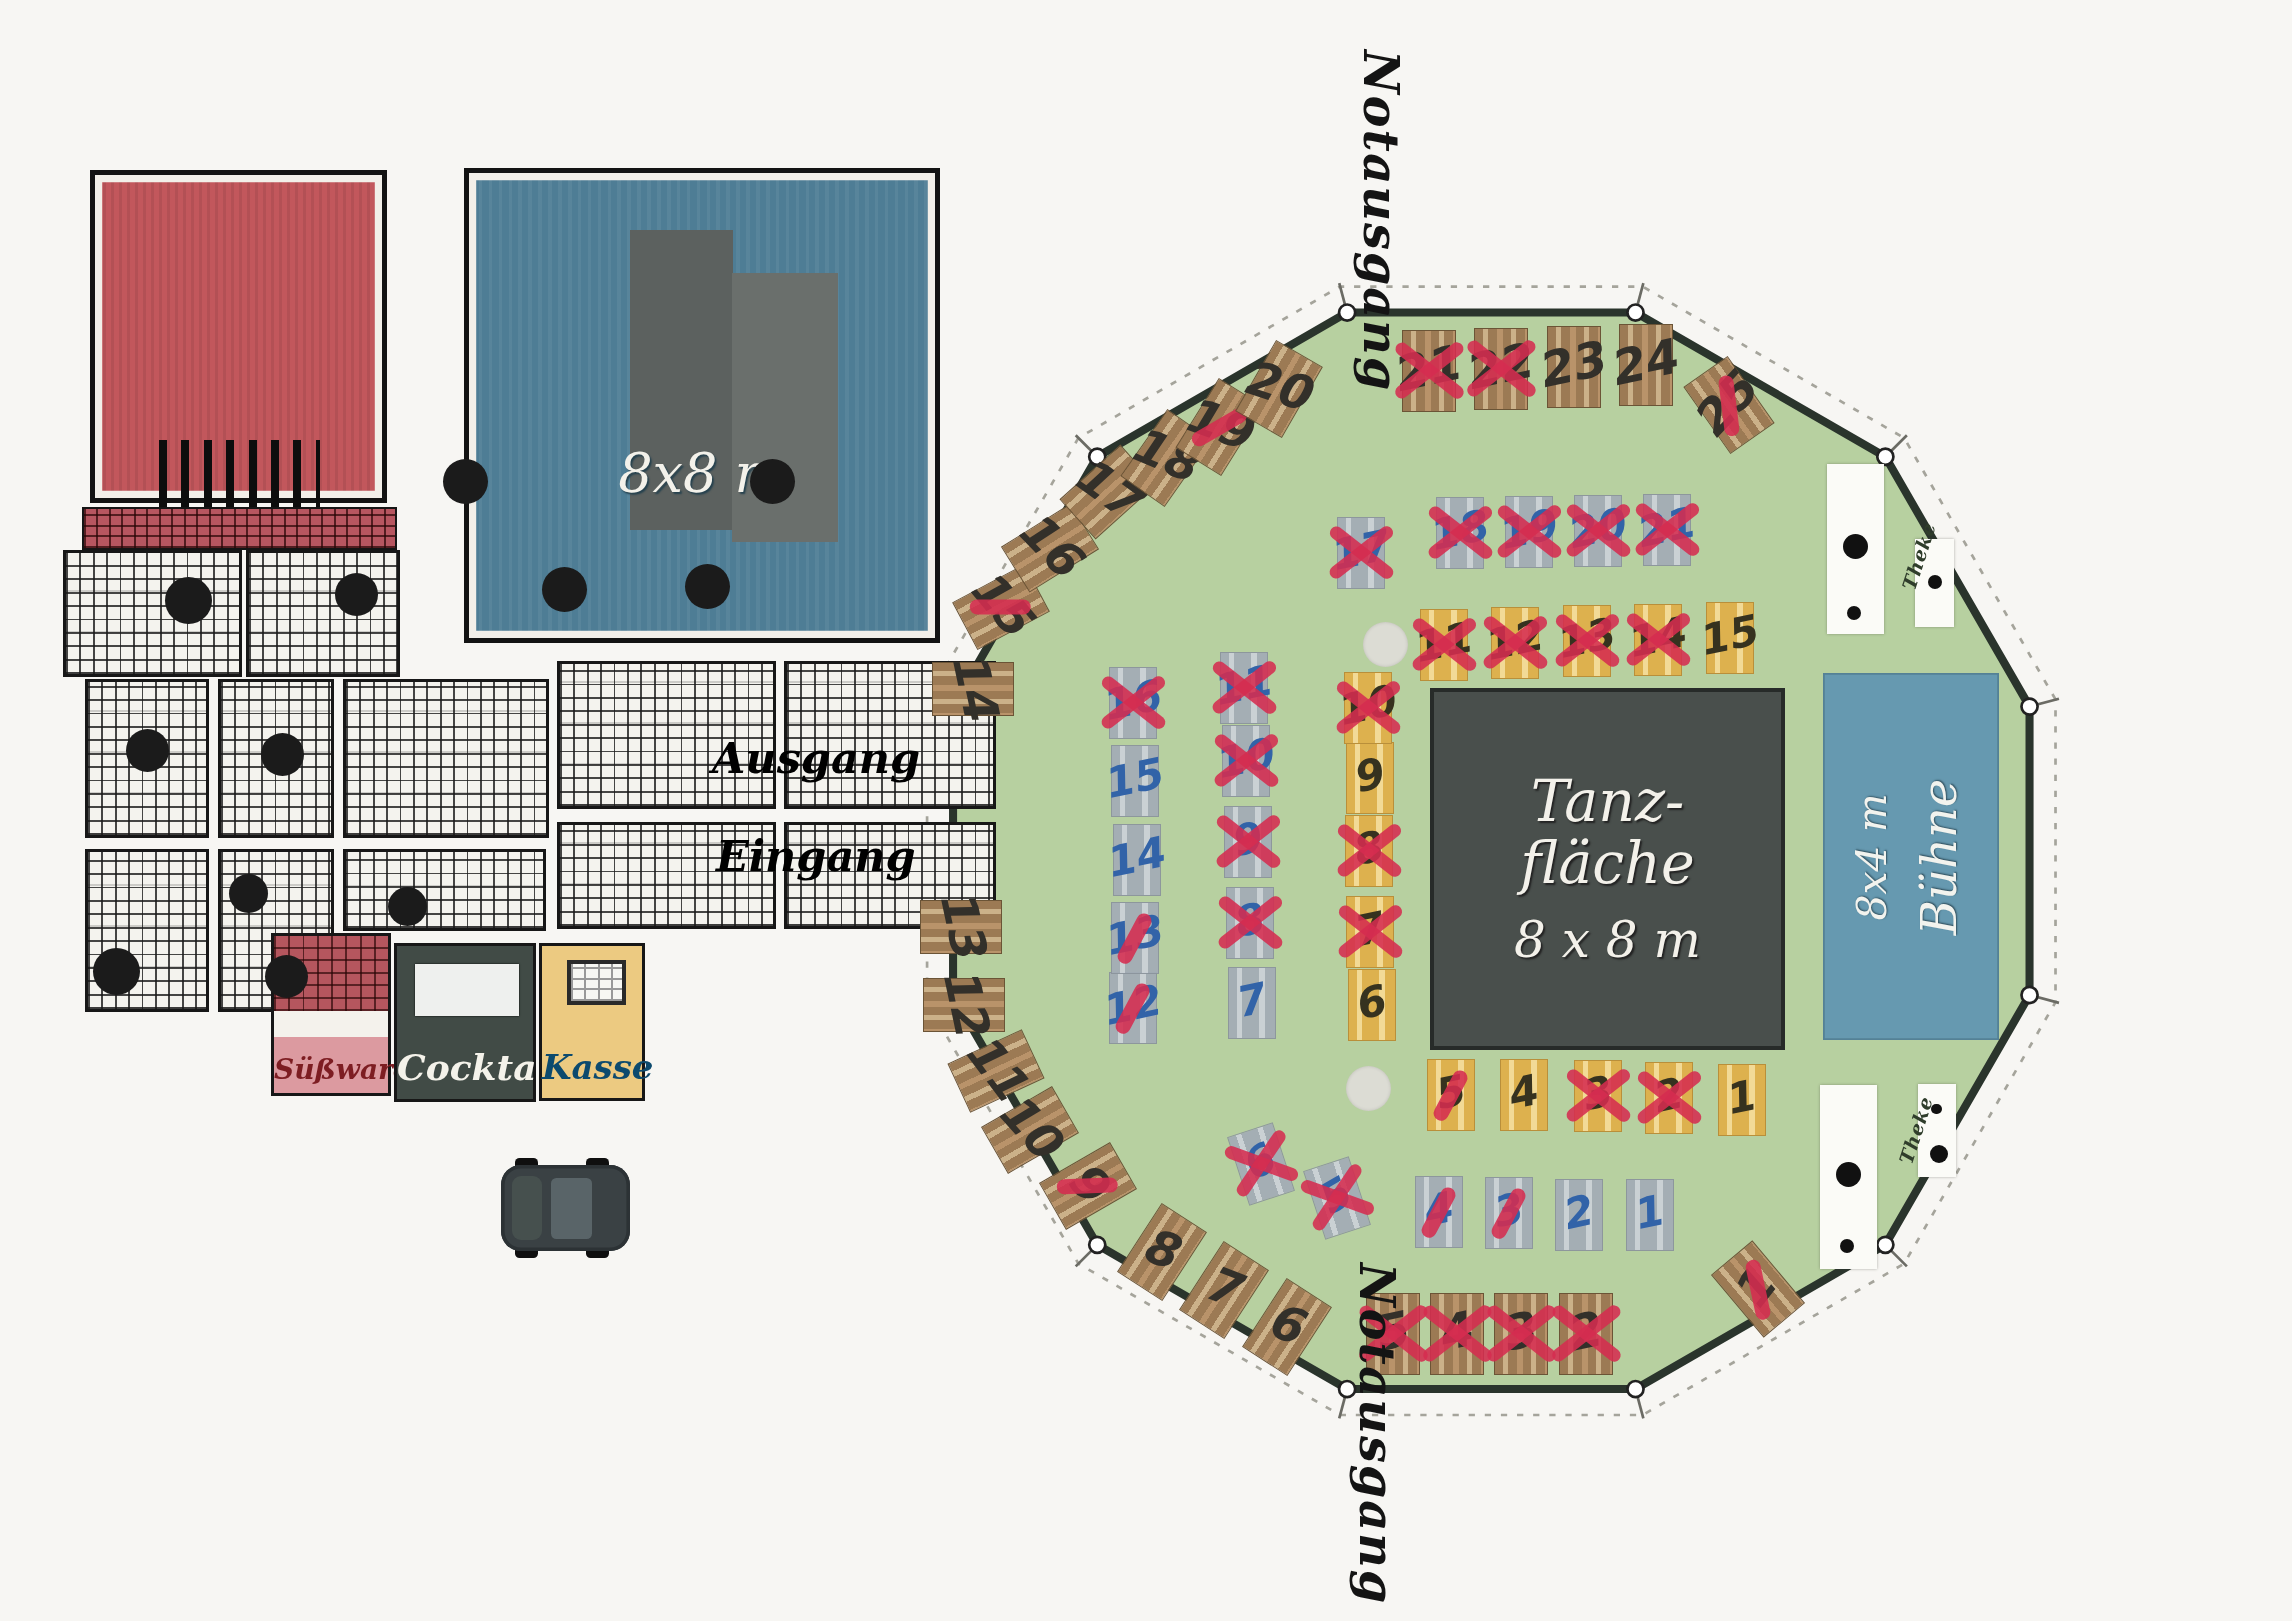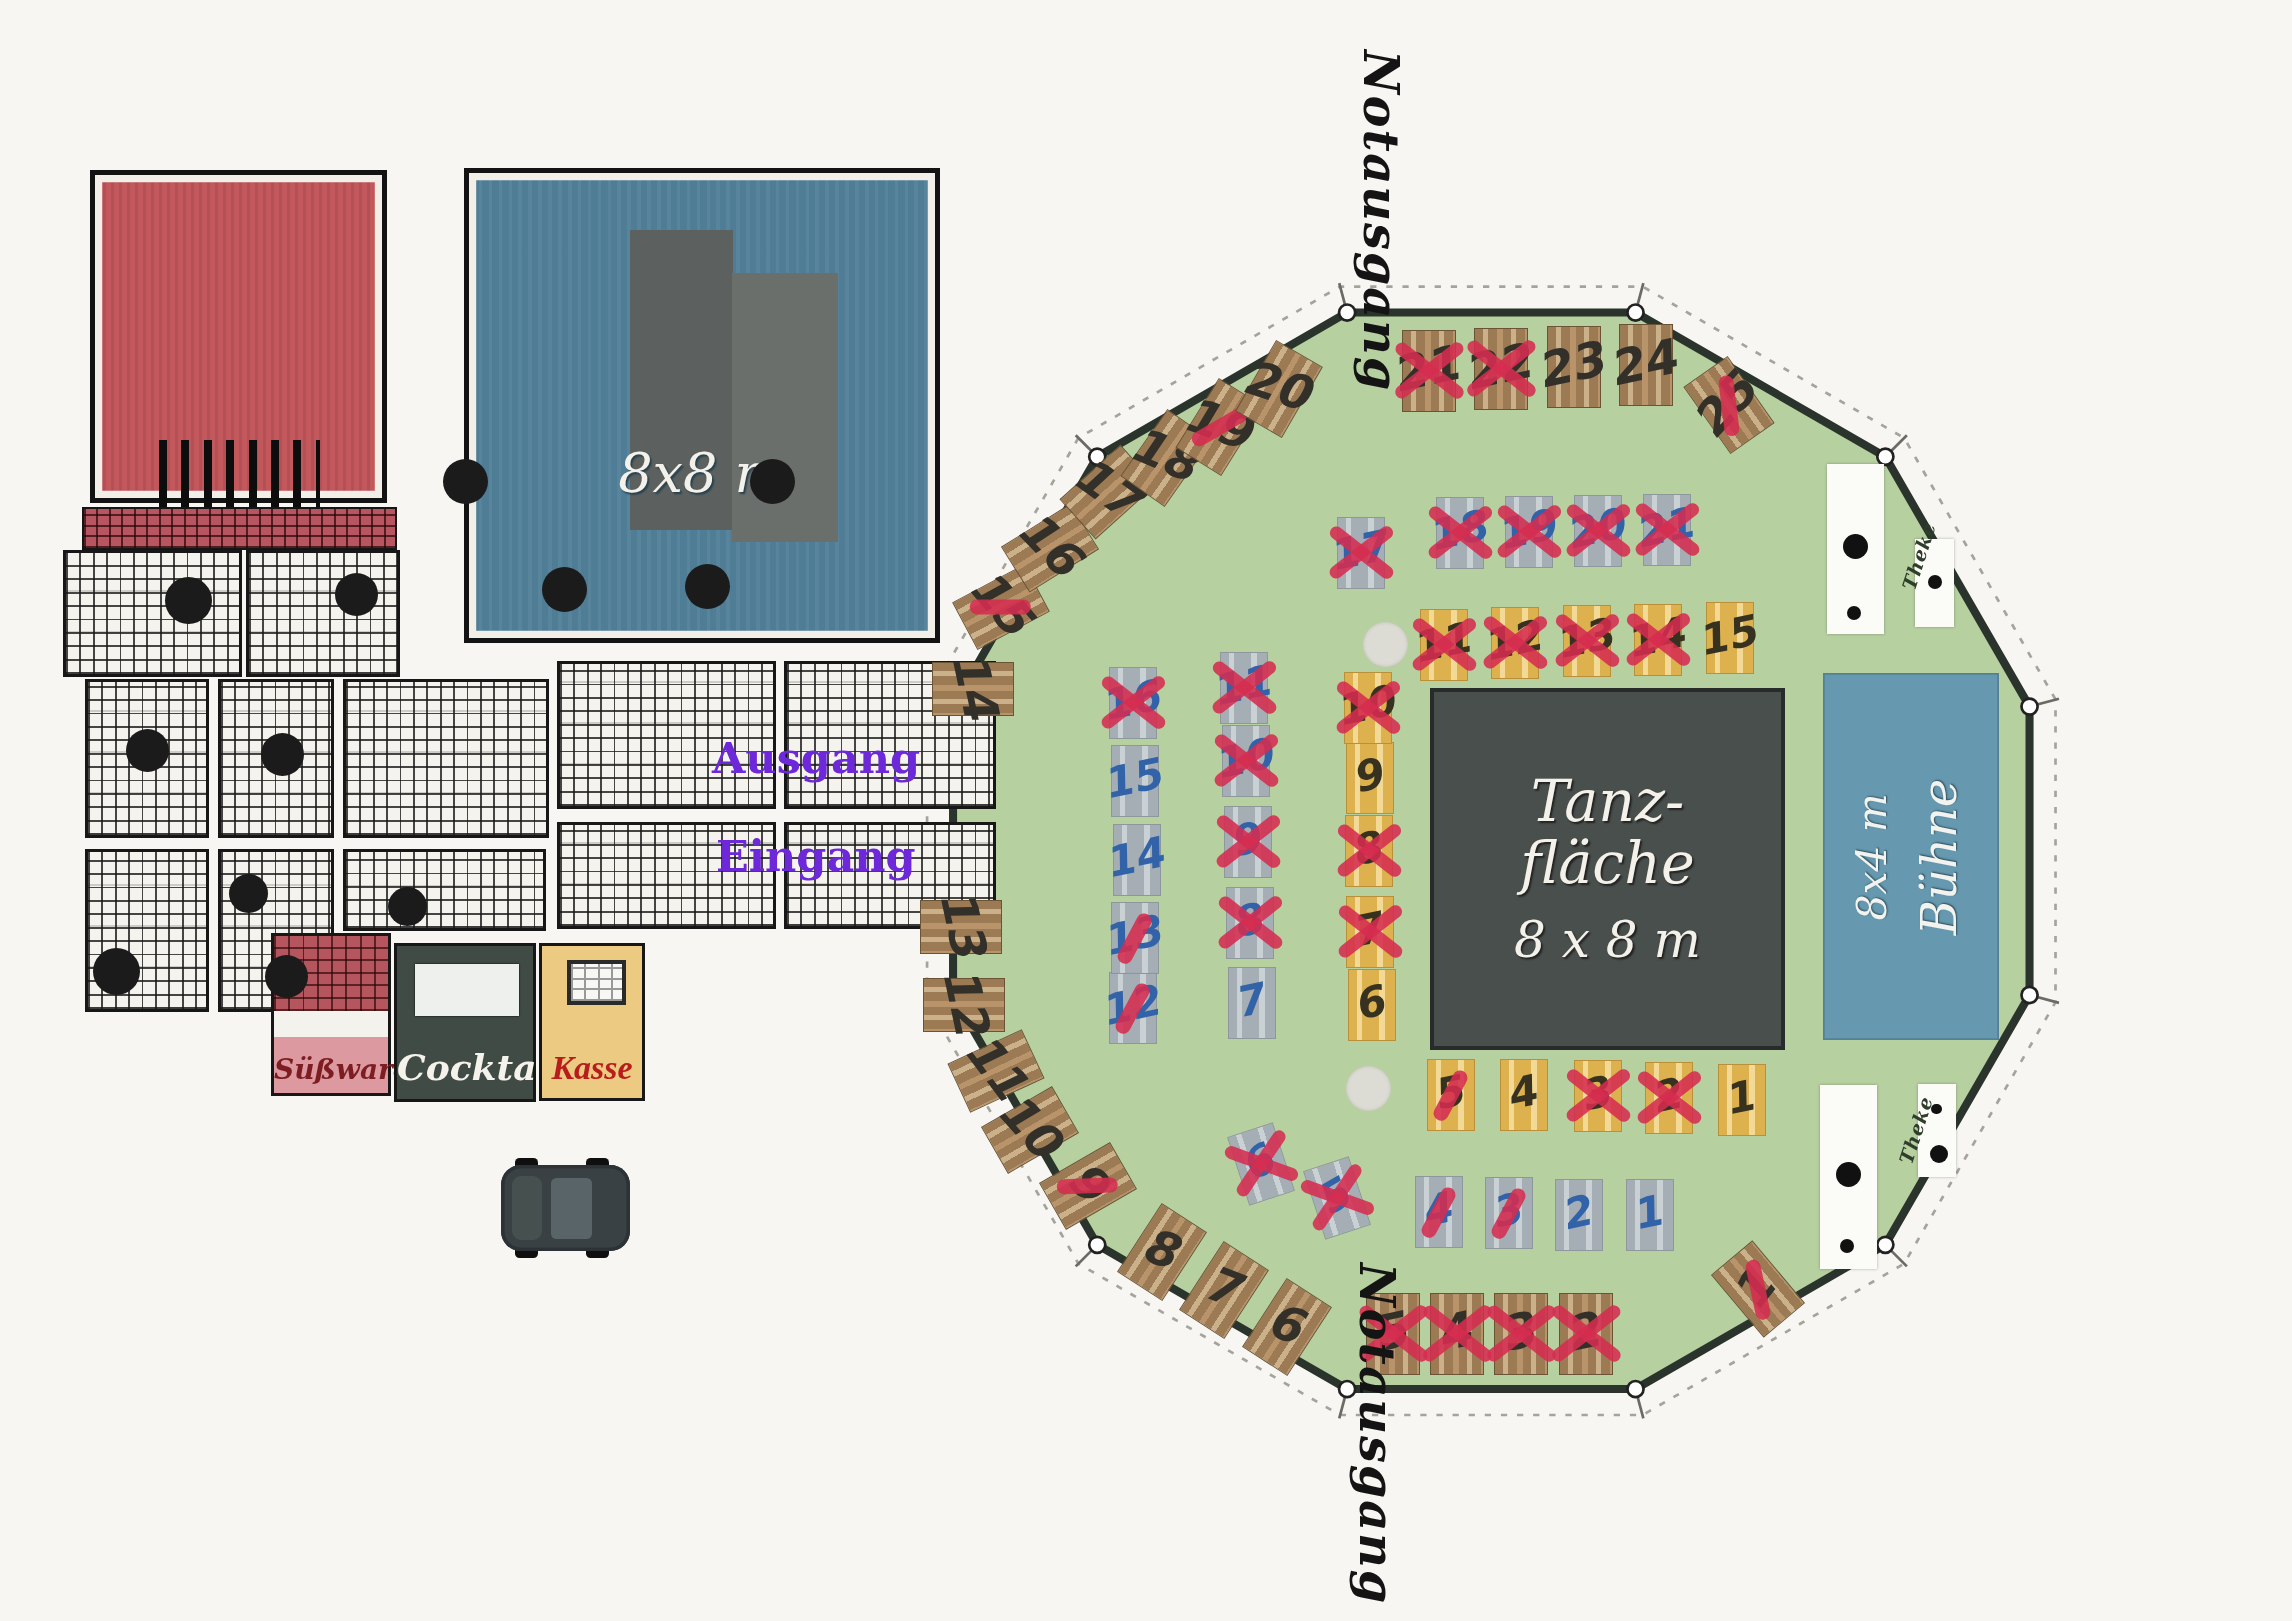--- a/index.html
+++ b/index.html
@@ -42,21 +42,21 @@
   .dance .num{font-size:42px;color:#36321f;}
   .mark{position:absolute;inset:0;z-index:3;pointer-events:none;}
   .mark:before,.mark:after{content:"";position:absolute;left:-14.3px;right:-14.3px;top:50%;height:13.4px;
      margin-top:-7.2px;background:#d52c50;border-radius:8px;opacity:.88;}
   .mark.x:before{transform:rotate(38deg);} .mark.x:after{transform:rotate(-38deg);}
   .mark.slash:after{display:none;}
   .mark.slash:before{left:-3.6px;right:-3.6px;height:15px;transform:rotate(-62deg);}
   
   .notausgang{position:absolute;width:412px;text-align:center;font-size:48px;font-weight:bold;font-style:italic;
      color:#141414;letter-spacing:1.8px;transform:rotate(90deg);z-index:8;white-space:nowrap;}
-  .gate-label{position:absolute;font-size:43px;font-weight:bold;color:#6d28d9;z-index:6;white-space:nowrap;}
+  .gate-label{position:absolute;font-size:43px;font-weight:bold;font-style:italic;color:#000000;z-index:6;white-space:nowrap;}
   
   .hatch{position:absolute;box-sizing:border-box;border:3.6px solid #171717;
      background:
        repeating-linear-gradient(0deg,rgba(25,25,25,.8) 0 1.8px,transparent 1.8px 13.4px),
        repeating-linear-gradient(90deg,rgba(25,25,25,.8) 0 1.8px,transparent 1.8px 13.4px),
        repeating-linear-gradient(0deg,rgba(25,25,25,.18) 0 1.8px,transparent 1.8px 41px),
        #f4f3ee;}
   .grill{position:absolute;left:90px;top:170px;width:297px;height:333px;box-sizing:border-box;
      border:5.4px solid #131313;box-shadow:inset 0 0 0 7.2px #f2efe9;
      background:repeating-linear-gradient(90deg,rgba(0,0,0,.08) 0 2.7px,transparent 2.7px 8px),#c2575c;z-index:2;}
@@ -88,21 +88,21 @@
   .stand-sues .band{position:absolute;left:0;right:0;bottom:0;height:56px;background:#dc9aa0;}
   .stand-sues .label{bottom:7.2px;font-size:28px;color:#7d1d22;}
   .stand-cock{left:394px;top:943px;width:142px;height:159px;background:#414b46;}
   .stand-cock .win{position:absolute;left:18px;top:18px;width:104px;height:52px;background:#eef0ee;box-shadow:0 0 1.8px #000;}
   .stand-cock .label{bottom:10.7px;font-size:36px;color:#f4f2ea;}
   .stand-kasse{left:539px;top:943px;width:106px;height:158px;background:#ecca81;}
   .stand-kasse .win{position:absolute;left:25px;top:14.3px;width:59px;height:45px;background:#f7f7f3;
      border:4.5px solid #2a2a2a;box-sizing:border-box;
      background-image:repeating-linear-gradient(90deg,#999 0 1.8px,transparent 1.8px 13.4px),
         repeating-linear-gradient(0deg,#999 0 1.8px,transparent 1.8px 10.7px);}
-  .stand-kasse .label{bottom:10.7px;font-size:34px;color:#b91c1c;font-family:Liberation Serif, serif;}
+  .stand-kasse .label{bottom:10.7px;font-size:34px;color:#0c4a6e;}
   .car{position:absolute;left:499px;top:1158px;width:133px;height:100px;z-index:2;}
   .car .wheel{position:absolute;width:23px;height:12.5px;background:#0f0f0f;border-radius:4.5px;}
   .car .bodyc{position:absolute;left:1.8px;top:7.2px;right:1.8px;bottom:7.2px;background:#3a4144;border-radius:19.7px;
      box-shadow:inset 0 0 0 3.6px #2c3235;}
   .car .roof{position:absolute;left:52px;top:19.7px;width:41px;height:61px;background:#596468;border-radius:5.4px;}
   .car .hood{position:absolute;left:12.5px;top:18px;width:30px;height:64px;background:#46504e;border-radius:9px;}
 </style>
 </head>
 <body>
 

